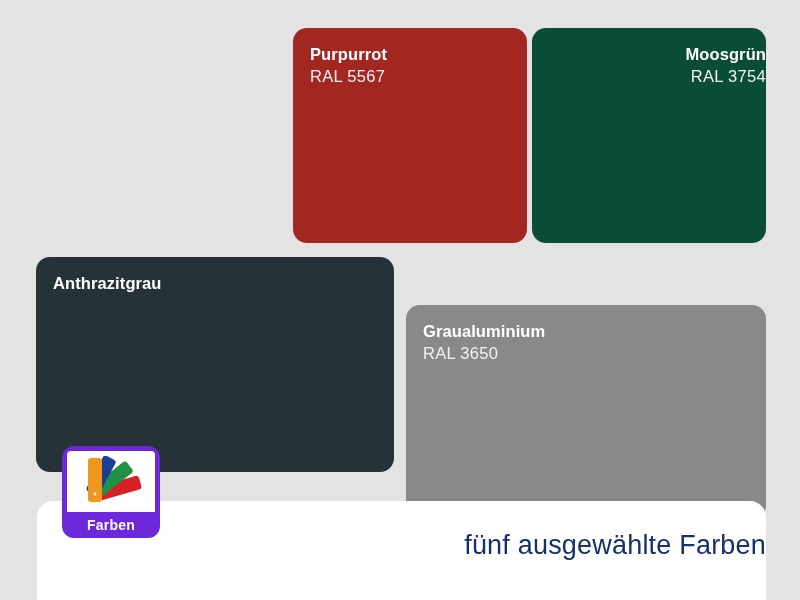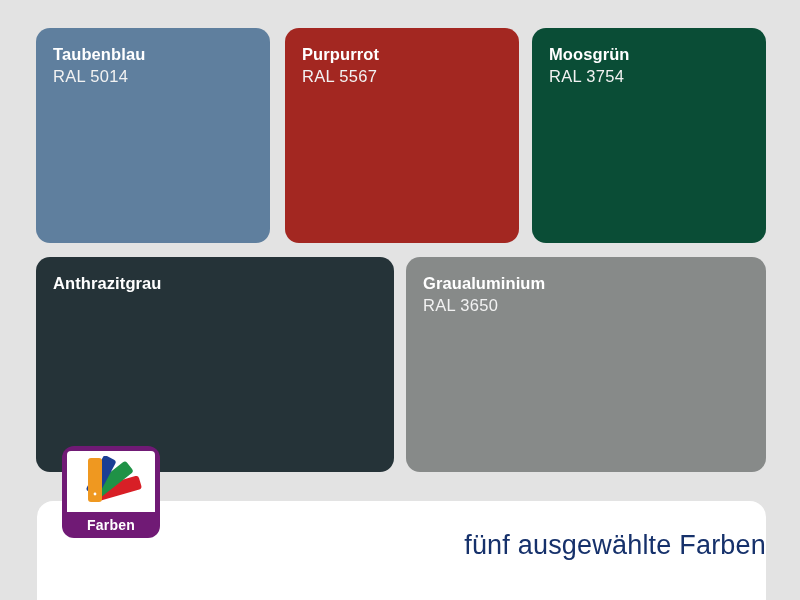--- a/index.html
+++ b/index.html
@@ -45,21 +45,21 @@
     color: #f2f2f2;
     line-height: 1.28;
     letter-spacing: 0.3px;
     white-space: nowrap;
     margin-top: 1px;
   }
 
   
   #sw-0 { left: 36px;  top: 28px;  width: 234px; height: 215px; }
   #sw-1 { left: 285px; top: 28px;  width: 234px; height: 215px; }
-  #sw-2 { left: 532px; top: 28px;  width: 234px; height: 215px; }
+  #sw-2 { left: 532px; top: 28px;  width: 234px; height: 215px; text-align: right; }
   
   #sw-3 { left: 36px;  top: 257px; width: 358px; height: 215px; }
   #sw-4 { left: 406px; top: 257px; width: 360px; height: 215px; }
 
   
   #bottom-panel {
     position: absolute;
     left: 37px;
     top: 501px;
     width: 729px;
@@ -113,59 +113,53 @@
     font-weight: bold;
     color: #ffffff;
     letter-spacing: 0.2px;
   }
 </style>
 </head>
 <body style="background: rgb(227, 227, 227);">
 
 <div id="stage" style="background: rgb(227, 227, 227);">
 
-  <div class="swatch" id="sw-0" style="background: rgb(95, 127, 158);">
-    <div class="labels">
-      <div class="swatch-name" style="color: rgb(255, 255, 255);">Taubenblau</div>
-      <div class="swatch-code">RAL 5014</div>
-    </div>
-  </div>
 
-  <div class="swatch" id="sw-1" style="background: rgb(163, 39, 33);">
+  <div class="swatch" id="sw-1" style="background: rgb(163, 39, 33); margin-left: 8px;">
     <div class="labels">
       <div class="swatch-name" style="color: rgb(255, 255, 255);">Purpurrot</div>
       <div class="swatch-code">RAL 5567</div>
     </div>
   </div>
 
   <div class="swatch" id="sw-2" style="background: rgb(10, 77, 54);">
     <div class="labels">
       <div class="swatch-name" style="color: rgb(255, 255, 255);">Moosgrün</div>
       <div class="swatch-code">RAL 3754</div>
     </div>
   </div>
 
   <div class="swatch" id="sw-3" style="background: rgb(37, 51, 56);">
     <div class="labels">
       <div class="swatch-name" style="color: rgb(255, 255, 255);">Anthrazitgrau</div>
     </div>
   </div>
 
-  <div class="swatch" id="sw-4" style="background: rgb(135, 138, 137);">
+  <div class="swatch" id="sw-4" style="background: rgb(135, 138, 137); margin-top: 48px;">
     <div class="labels">
       <div class="swatch-name" style="color: rgb(255, 255, 255);">Graualuminium</div>
       <div class="swatch-code">RAL 3650</div>
     </div>
   </div>
 
   <div id="bottom-panel">
     <div id="panel-title" style="color: rgb(22, 49, 107);">fünf ausgewählte Farben</div>
   </div>
 
-  <div id="logo-badge" style="background: #701a75;">
+  <div id="logo-badge" style="background: #6d28d9;">
     <div id="logo-icon-plate" style="background: rgb(255, 255, 255);">
       <svg width="66" height="52" viewBox="0 0 66 52">
 
         <g transform="rotate(-16 20 42)">
           <rect x="20" y="31" width="44" height="14" rx="3" fill="#d81f26"></rect>
         </g>
 
         <g transform="rotate(-38 19 41)">
           <rect x="19" y="29" width="44" height="14" rx="3" fill="#1f9246"></rect>
         </g>

